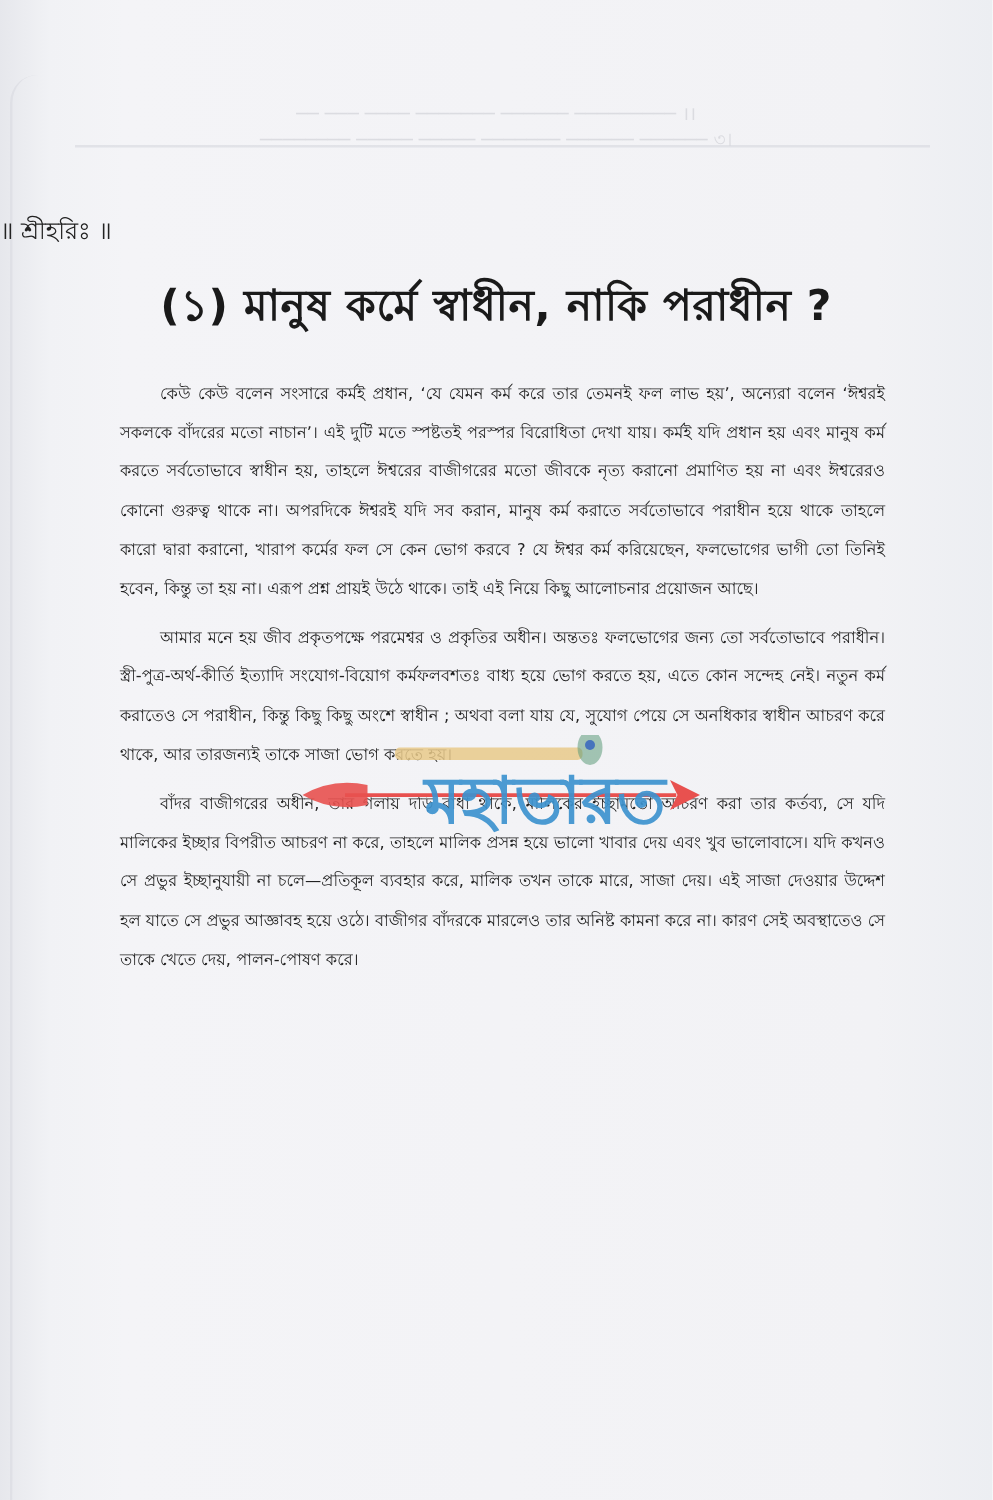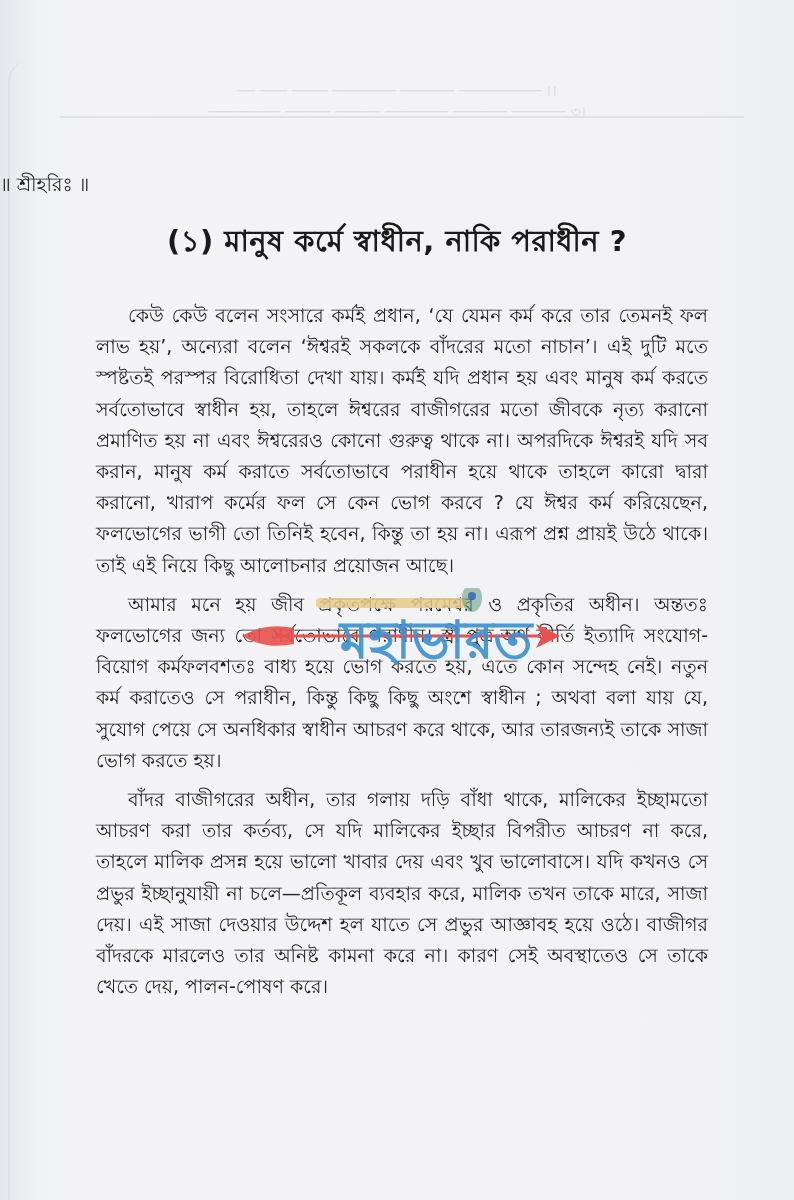--- a/index.html
+++ b/index.html
@@ -19,26 +19,26 @@
     font-size: 15px; white-space: nowrap; overflow: hidden; opacity: 0.55;
     font-family: "DejaVu Sans", sans-serif;
   }
   .bleed-rule { position: absolute; left: 60px; right: 50px; top: 116px; height: 2px; background: #d6d7dd; opacity: .6; }
   .invocation {
     position: absolute; top: 170px; left: 0; right: 0; text-align: left;
     font-size: 19px; font-family: "DejaVu Sans", sans-serif; color: #222;
   }
   .chapter-title {
     position: absolute; top: 218px; left: 0; right: 0; text-align: center;
-    font-size: 29px; font-weight: bold; font-family: "DejaVu Sans", sans-serif; color: #1a1a1a;
+    font-size: 34px; font-weight: bold; font-family: "DejaVu Sans", sans-serif; color: #1a1a1a;
     letter-spacing: 0.5px;
   }
   .body-text {
     position: absolute; top: 300px; left: 96px; width: 612px;
-    font-family: "DejaVu Sans", sans-serif; font-size: 19px; line-height: 31.2px;
+    font-family: "DejaVu Sans", sans-serif; font-size: 13px; line-height: 31.2px;
     text-align: justify; color: #222;
   }
   .body-text p { margin: 0 0 8px 0; text-indent: 32px; }
   .watermark {
     position: absolute; left: 236px; top: 588px; width: 330px; height: 100px; pointer-events: none; text-align: right;
   }
 </style>
 </head>
 <body>
 

